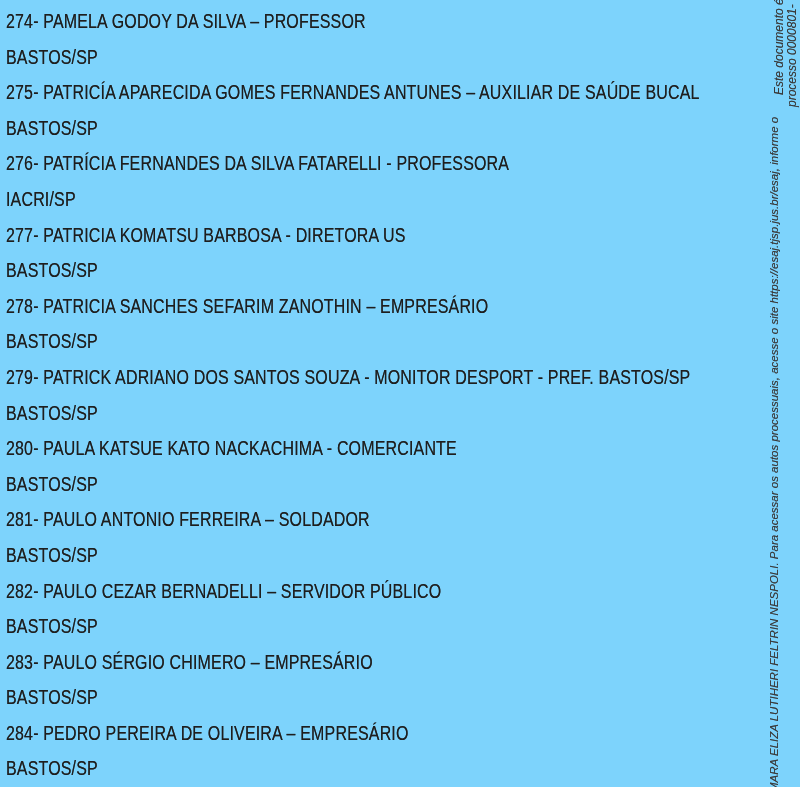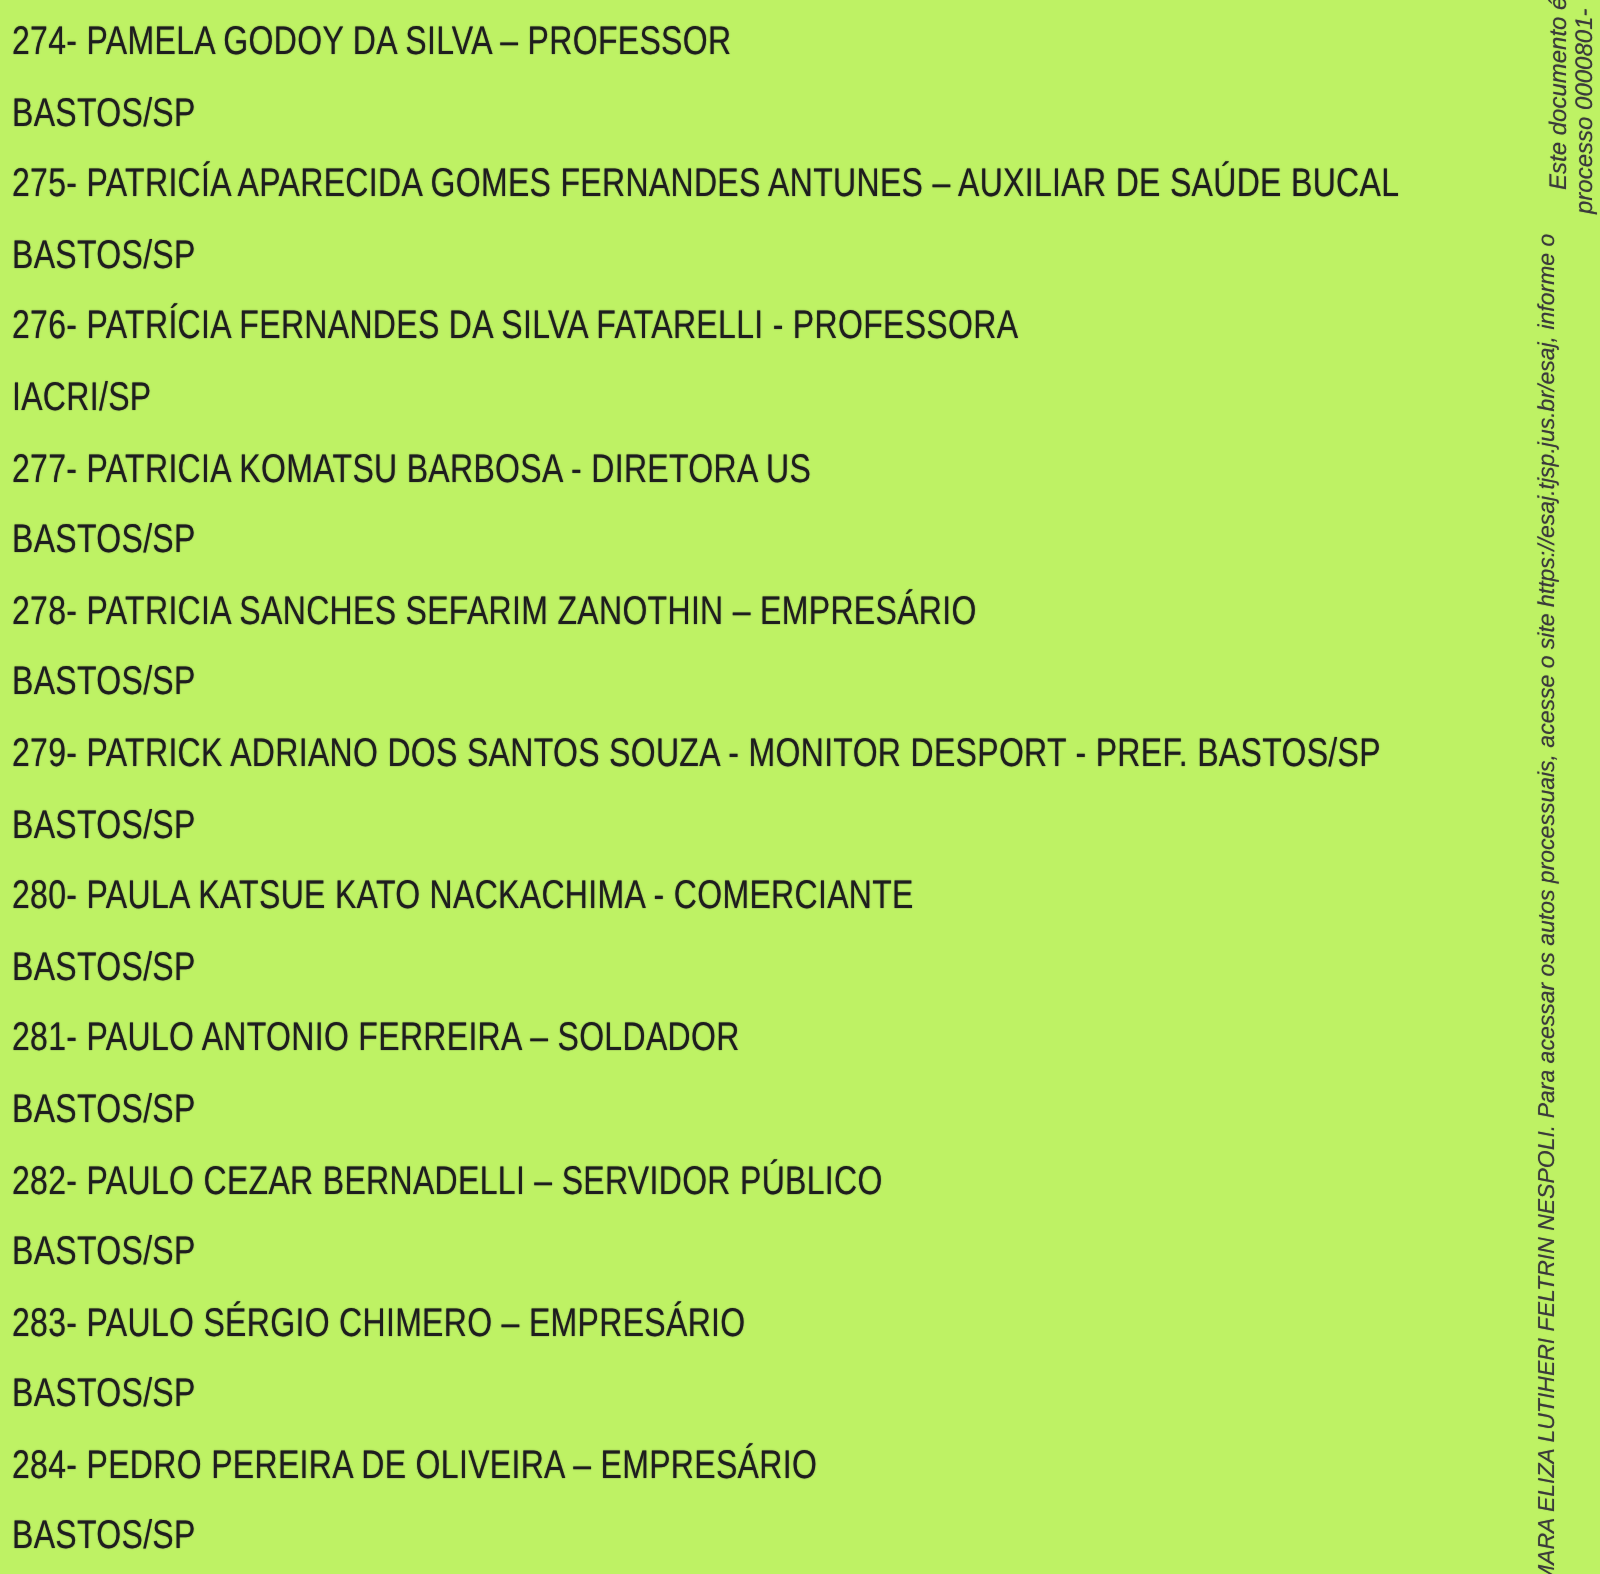--- a/index.html
+++ b/index.html
@@ -8,21 +8,21 @@
     width: 800px;
     height: 787px;
     background: #ffffff;
     overflow: hidden;
     font-family: "Liberation Sans", sans-serif;
   }
   .page {
     position: relative;
     width: 800px;
     height: 787px;
-    background: #bef264;
+    background: #7dd3fc;
     overflow: hidden;
   }
   
   .list {
     position: absolute;
     left: 6px;
     top: 4px;
     width: 980px;
     transform: scaleX(0.8);
     transform-origin: left top;

